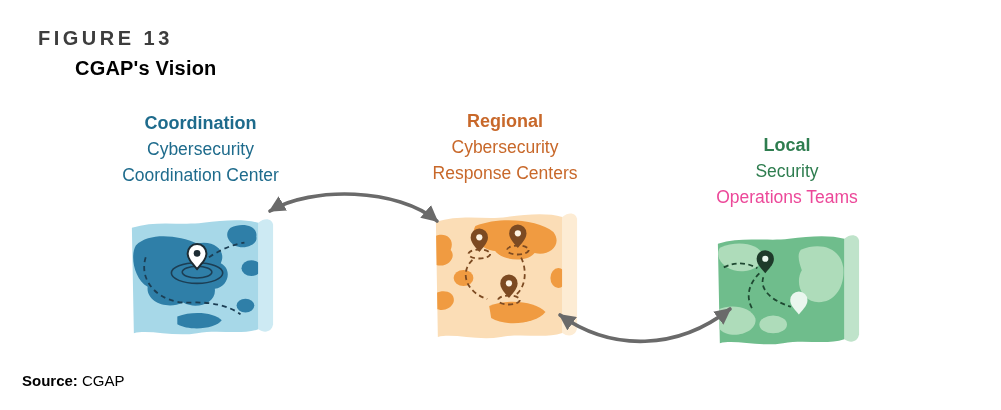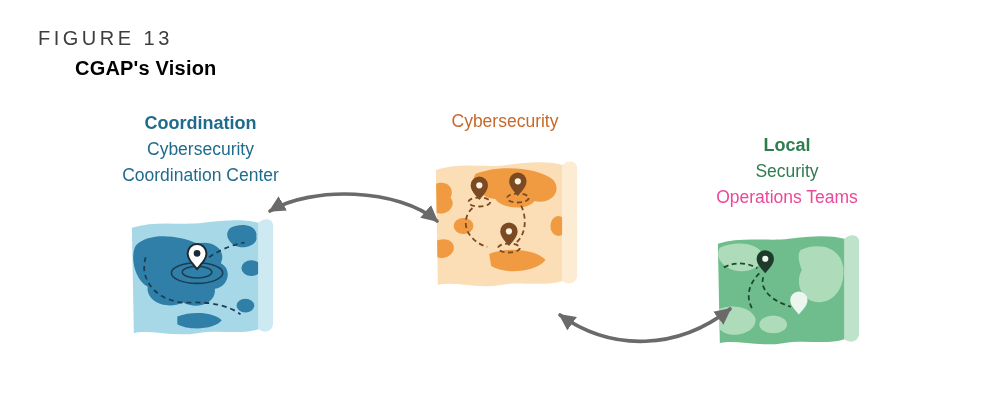--- a/index.html
+++ b/index.html
@@ -1,21 +1,21 @@
 <!DOCTYPE html>
 <html><head>
 <meta charset="utf-8">
 <style>
   html,body { margin:0; padding:0; background:#ffffff; }
   .canvas {
     position:relative; width:1001px; height:410px; background:#ffffff;
     font-family:"Liberation Sans", sans-serif; overflow:hidden;
   }
   .figure-header { position:absolute; left:38px; top:27px; }
-  .fig-label { font-size:20px; letter-spacing:3.5px; color:#3d3d3d; font-weight:400; }
+  .fig-label { font-size:20px; letter-spacing:3.5px; color:#3d3d3d; font-weight:700; }
   .fig-title { font-size:20px; font-weight:700; color:#000000; margin-top:7px; letter-spacing:0.2px;margin-left:37px; }
 
   .node { position:absolute; text-align:center; }
   .node-continental { left:103px; top:110px; width:195px; }
   .node-regional    { left:415px; top:108px; width:180px; }
   .node-local       { left:702px; top:110px; width:170px; }
   .node-title { font-size:18px; font-weight:700; line-height:26px; }
   .node-sub   { font-size:17.5px; line-height:26px;text-align:center; }
 
   .map { display:block; margin:0 auto; }
@@ -69,21 +69,23 @@
       </g>
       <g transform="translate(76,58)">
         <path d="M0,0 C-6.5,-7.5 -9.5,-11 -9.5,-16 A9.5,9.5 0 1 1 9.5,-16 C9.5,-11 6.5,-7.5 0,0 Z" stroke-width="2" style="fill: rgb(255, 255, 255); stroke: rgb(28, 43, 51);"></path>
         <circle cx="0" cy="-16" r="3.4" style="fill: rgb(28, 43, 51);"></circle>
       </g>
     </svg>
   </div>
 
   <div class="node node-regional">
     <div>
+      <div class="node-title" style="color: rgb(200, 104, 42);">Regional</div>
       <div class="node-sub" style="color: rgb(200, 104, 42);">Cybersecurity</div>
+      <div class="node-sub" style="color: rgb(200, 104, 42);">Response Centers</div>
     </div>
     <svg class="map map-regional" width="158" height="142" viewBox="0 0 160 142" preserveAspectRatio="none">
       <defs>
         <clipPath id="clip-reg">
           <path d="M 10,18 C 35,10 60,16 82,13 C 104,10 124,9 138,13 L 138,129 C 120,135 98,129 76,133 C 52,137 28,129 12,133 Z"></path>
         </clipPath>
       </defs>
       <path d="M 138,13 C 145,7 152,9 153,15 L 153,124 C 152,131 145,134 138,129 Z" style="fill: rgb(253, 236, 212);"></path>
       <path d="M 10,18 C 35,10 60,16 82,13 C 104,10 124,9 138,13 L 138,129 C 120,135 98,129 76,133 C 52,137 28,129 12,133 Z" style="fill: rgb(251, 221, 182);"></path>
       <g clip-path="url(#clip-reg)" style="fill: rgb(240, 155, 65);">
@@ -155,14 +157,18 @@
   <svg class="arrows-layer" width="1001" height="410" viewBox="0 0 1001 410">
     <defs>
       <marker id="ah" viewBox="0 0 10 10" refX="9" refY="5" markerWidth="4.6" markerHeight="4.6" orient="auto-start-reverse">
         <path d="M0,0 L10,5 L0,10 Z" style="fill: rgb(106, 106, 106);"></path>
       </marker>
     </defs>
     <path d="M 270,211 C 312,186 398,188 437,221" fill="none" stroke-width="3.6" stroke-linecap="round" marker-start="url(#ah)" marker-end="url(#ah)" style="stroke: rgb(106, 106, 106);"></path>
     <path d="M 560,315 C 612,352 678,350 730,309" fill="none" stroke-width="3.6" stroke-linecap="round" marker-start="url(#ah)" marker-end="url(#ah)" style="stroke: rgb(106, 106, 106);"></path>
   </svg>
 
+  <div class="source">
+    <span class="lbl">Source:</span>
+    <span>CGAP</span>
+  </div>
 
 </div>
 
 </body></html>

